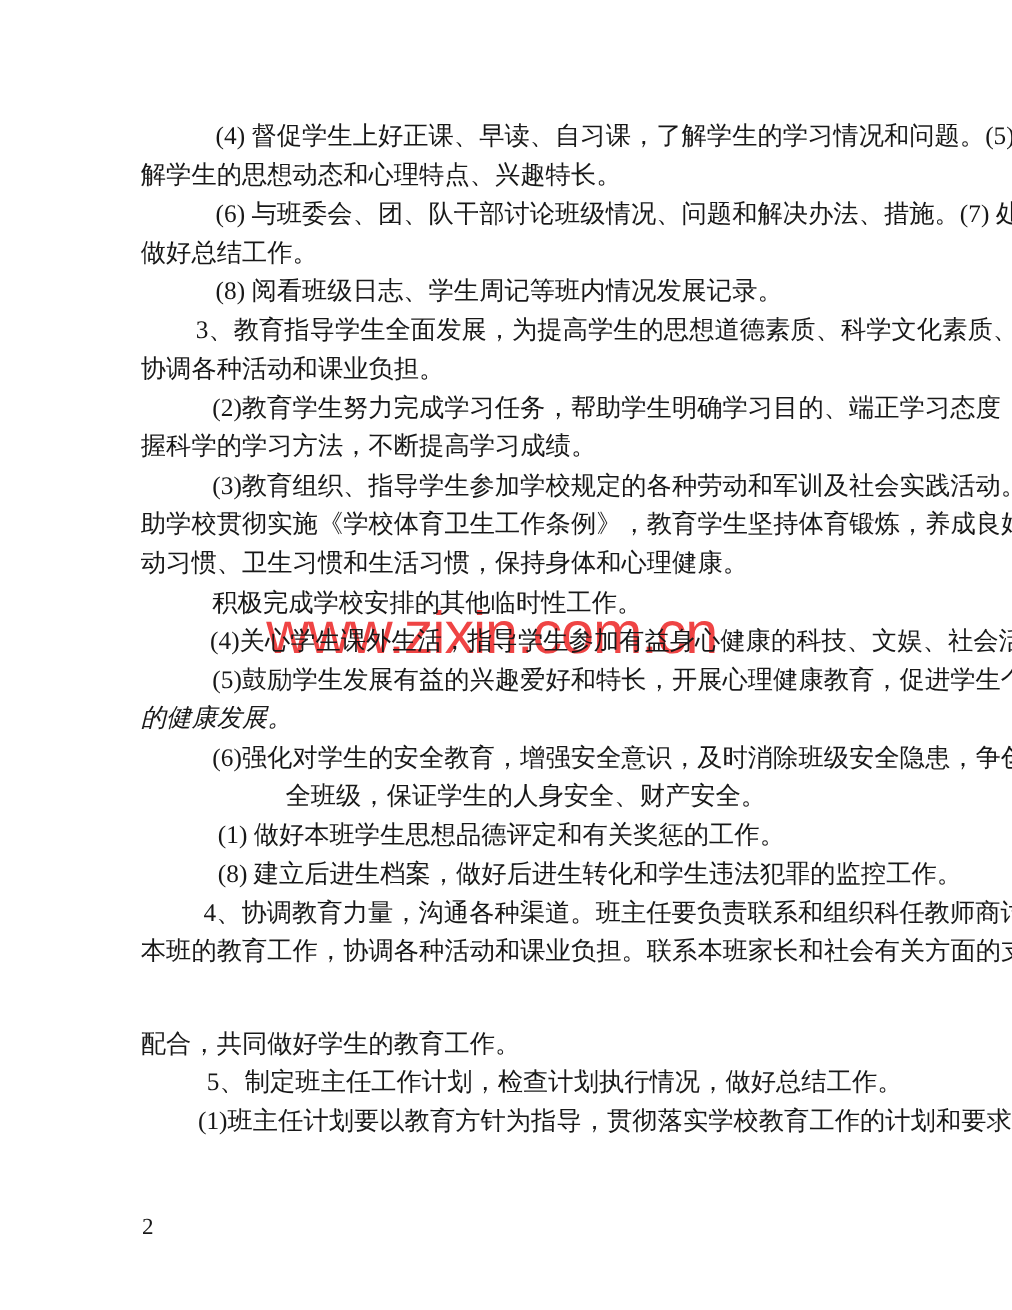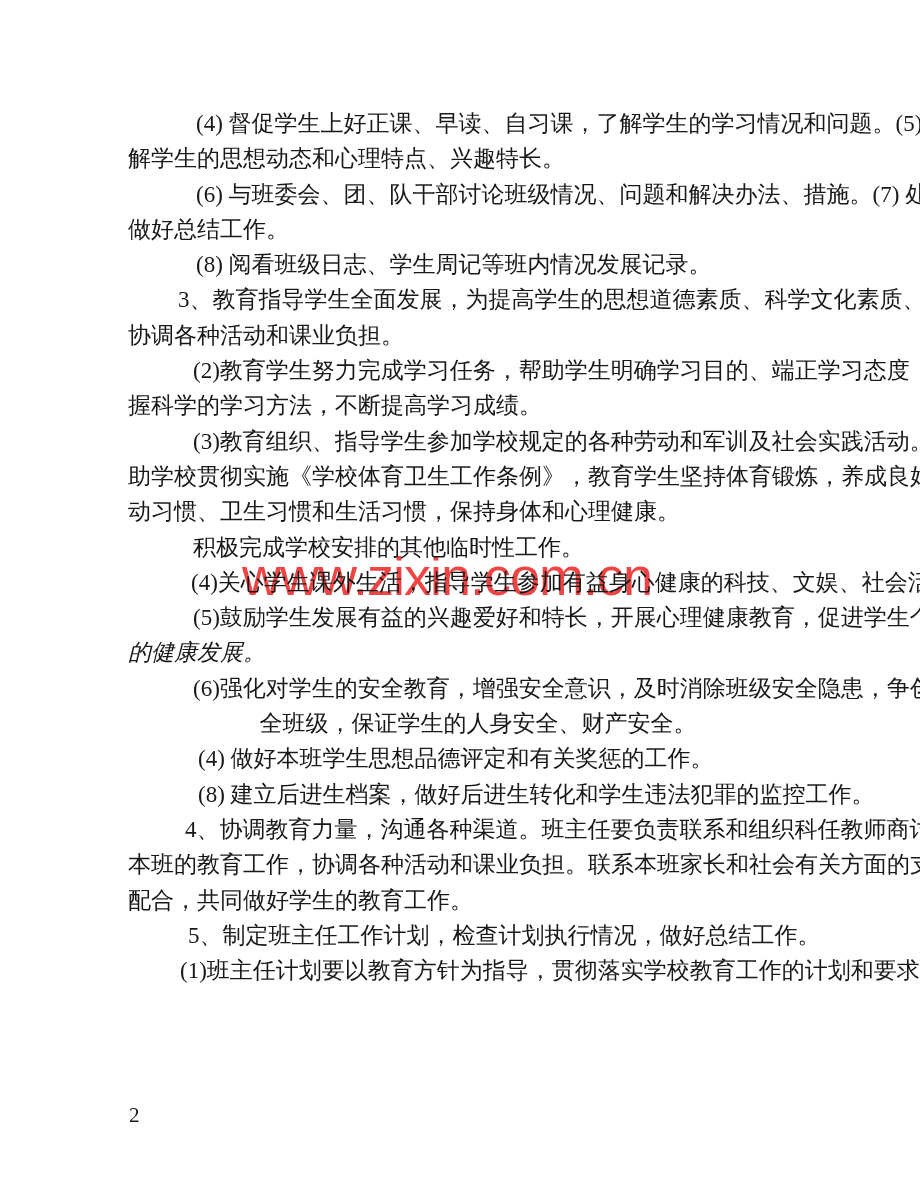--- a/index.html
+++ b/index.html
@@ -66,22 +66,22 @@
       <div class="doc-line" style="padding-left: 0px;">握科学的学习方法，不断提高学习成绩。</div>
       <div class="doc-line" style="padding-left: 65px;">(3)教育组织、指导学生参加学校规定的各种劳动和军训及社会实践活动。协</div>
       <div class="doc-line" style="padding-left: 0px;">助学校贯彻实施《学校体育卫生工作条例》，教育学生坚持体育锻炼，养成良好的劳</div>
       <div class="doc-line" style="padding-left: 0px;">动习惯、卫生习惯和生活习惯，保持身体和心理健康。</div>
       <div class="doc-line" style="padding-left: 65px;">积极完成学校安排的其他临时性工作。</div>
       <div class="doc-line" style="padding-left: 63px;">(4)关心学生课外生活，指导学生参加有益身心健康的科技、文娱、社会活动。</div>
       <div class="doc-line" style="padding-left: 65px;">(5)鼓励学生发展有益的兴趣爱好和特长，开展心理健康教育，促进学生个性</div>
       <div class="doc-line" style="padding-left: 0px; font-style: italic;">的健康发展。</div>
       <div class="doc-line" style="padding-left: 65px;">(6)强化对学生的安全教育，增强安全意识，及时消除班级安全隐患，争创安</div>
       <div class="doc-line" style="padding-left: 0px; text-align: center;">全班级，保证学生的人身安全、财产安全。</div>
-      <div class="doc-line" style="padding-left: 70px;">(4) 做好本班学生思想品德评定和有关奖惩的工作。</div>
+      <div class="doc-line" style="padding-left: 70px;">(1) 做好本班学生思想品德评定和有关奖惩的工作。</div>
       <div class="doc-line" style="padding-left: 70px;">(8) 建立后进生档案，做好后进生转化和学生违法犯罪的监控工作。</div>
       <div class="doc-line" style="padding-left: 57px;">4、协调教育力量，沟通各种渠道。班主任要负责联系和组织科任教师商讨</div>
       <div class="doc-line" style="padding-left: 0px;">本班的教育工作，协调各种活动和课业负担。联系本班家长和社会有关方面的支持、</div>
-      <div class="doc-line" style="padding-left: 0px;">配合，共同做好学生的教育工作。</div>
+      <div class="doc-line" style="padding-left: 0px; margin-top: 48px;">配合，共同做好学生的教育工作。</div>
       <div class="doc-line" style="padding-left: 60px;">5、制定班主任工作计划，检查计划执行情况，做好总结工作。</div>
       <div class="doc-line" style="padding-left: 52px;">(1)班主任计划要以教育方针为指导，贯彻落实学校教育工作的计划和要求要</div>
     </div>
   <div class="page-number" style="color: rgb(24, 24, 24);">2</div>
 </div>
 
 </body></html>

